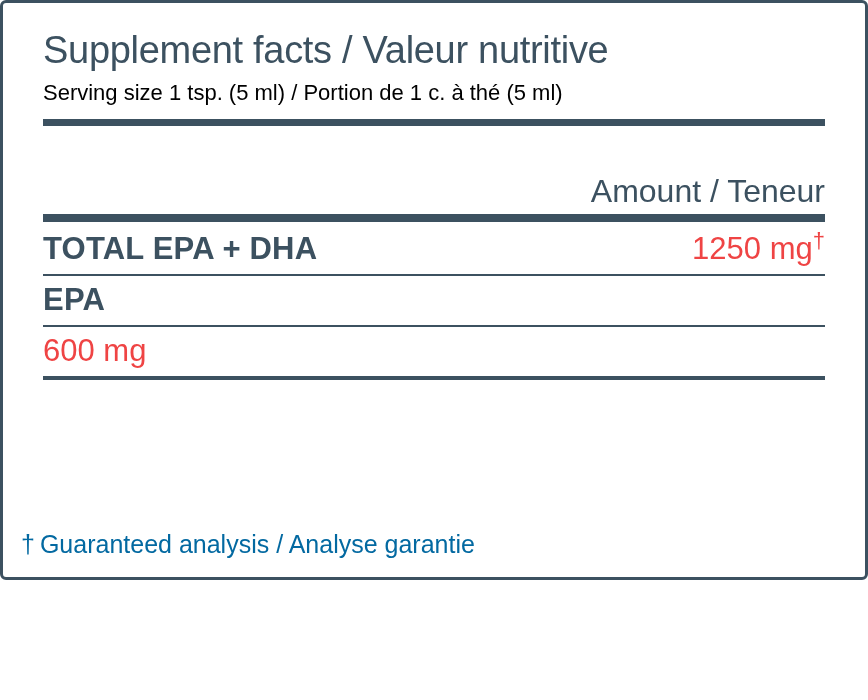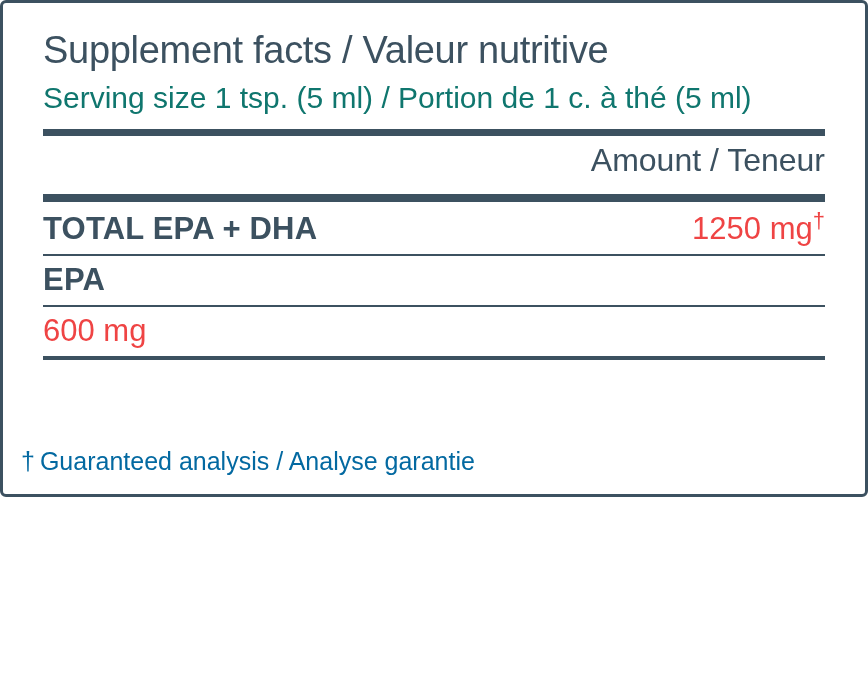--- a/index.html
+++ b/index.html
@@ -10,40 +10,40 @@
   body {
     width: 868px;
     height: 700px;
     font-family: "Liberation Sans", sans-serif;
     color: #3c5160;
   }
   .panel {
     position: relative;
     box-sizing: border-box;
     width: 868px;
-    height: 497px;
+    height: 580px;
     border: 3px solid #3c5160;
     border-radius: 6px;
     background: #ffffff;
     padding: 26px 40px 0 40px;
   }
   .title {
     font-size: 38px;
     font-weight: 400;
     letter-spacing: -0.3px;
     line-height: 1.12;
     color: #3c5160;
     margin: 0 0 6px 0;
     white-space: nowrap;
   }
   .serving-line {
-    font-size: 30px;
+    font-size: 22px;
     font-weight: 400;
     line-height: 1.32;
-    color: #0f766e;
+    color: #000000;
     white-space: nowrap;
   }
   .rule-thick {
     border: 0;
     height: 7px;
     background: #3c5160;
     margin: 12px 0 0 0;
   }
   .rule-med {
     border: 0;
@@ -54,21 +54,22 @@
   .rule-thin {
     border: 0;
     height: 2px;
     background: #3c5160;
     margin: 0;
   }
   .amount-row {
     display: flex;
     justify-content: flex-end;
     align-items: center;
-    padding: 6px 0 15px 0;
+    padding: 6px 0 4px 0;
+    margin-top: 41px;
   }
   .amount-label {
     font-size: 32px;
     font-weight: 400;
     color: #3c5160;
   }
   .ingredient-block {
     padding: 9px 0 6px 0;
   }
   .ing-main {

